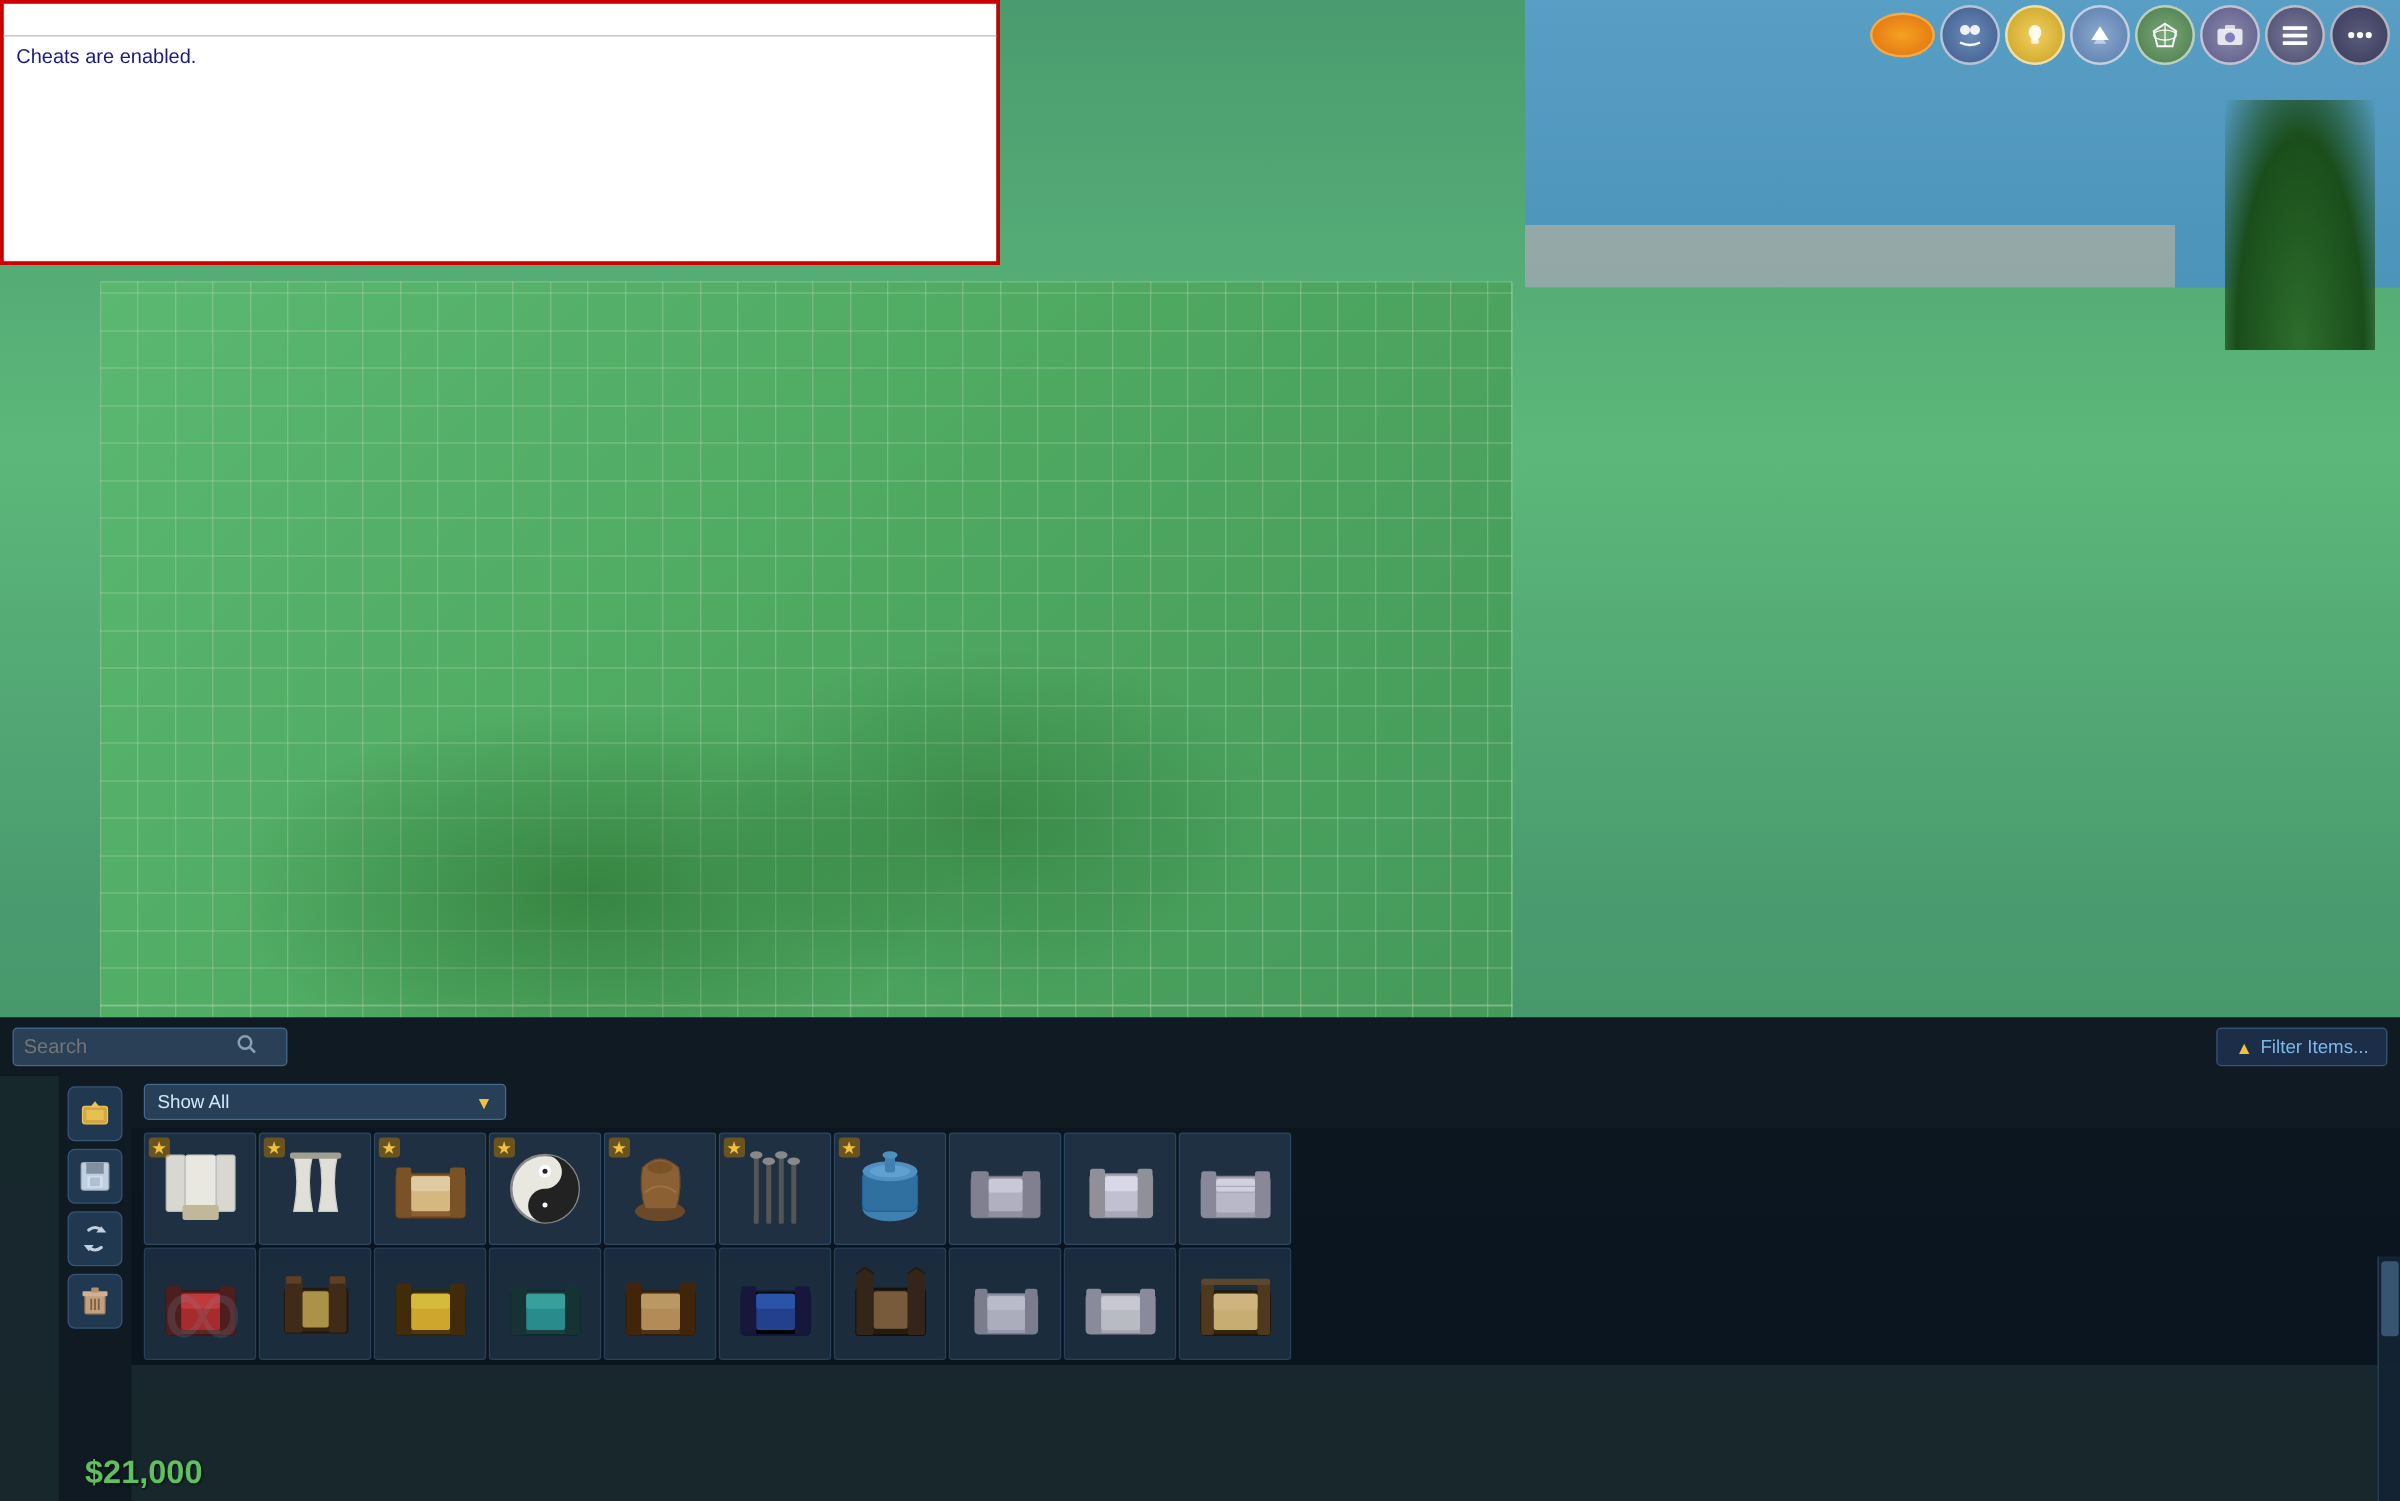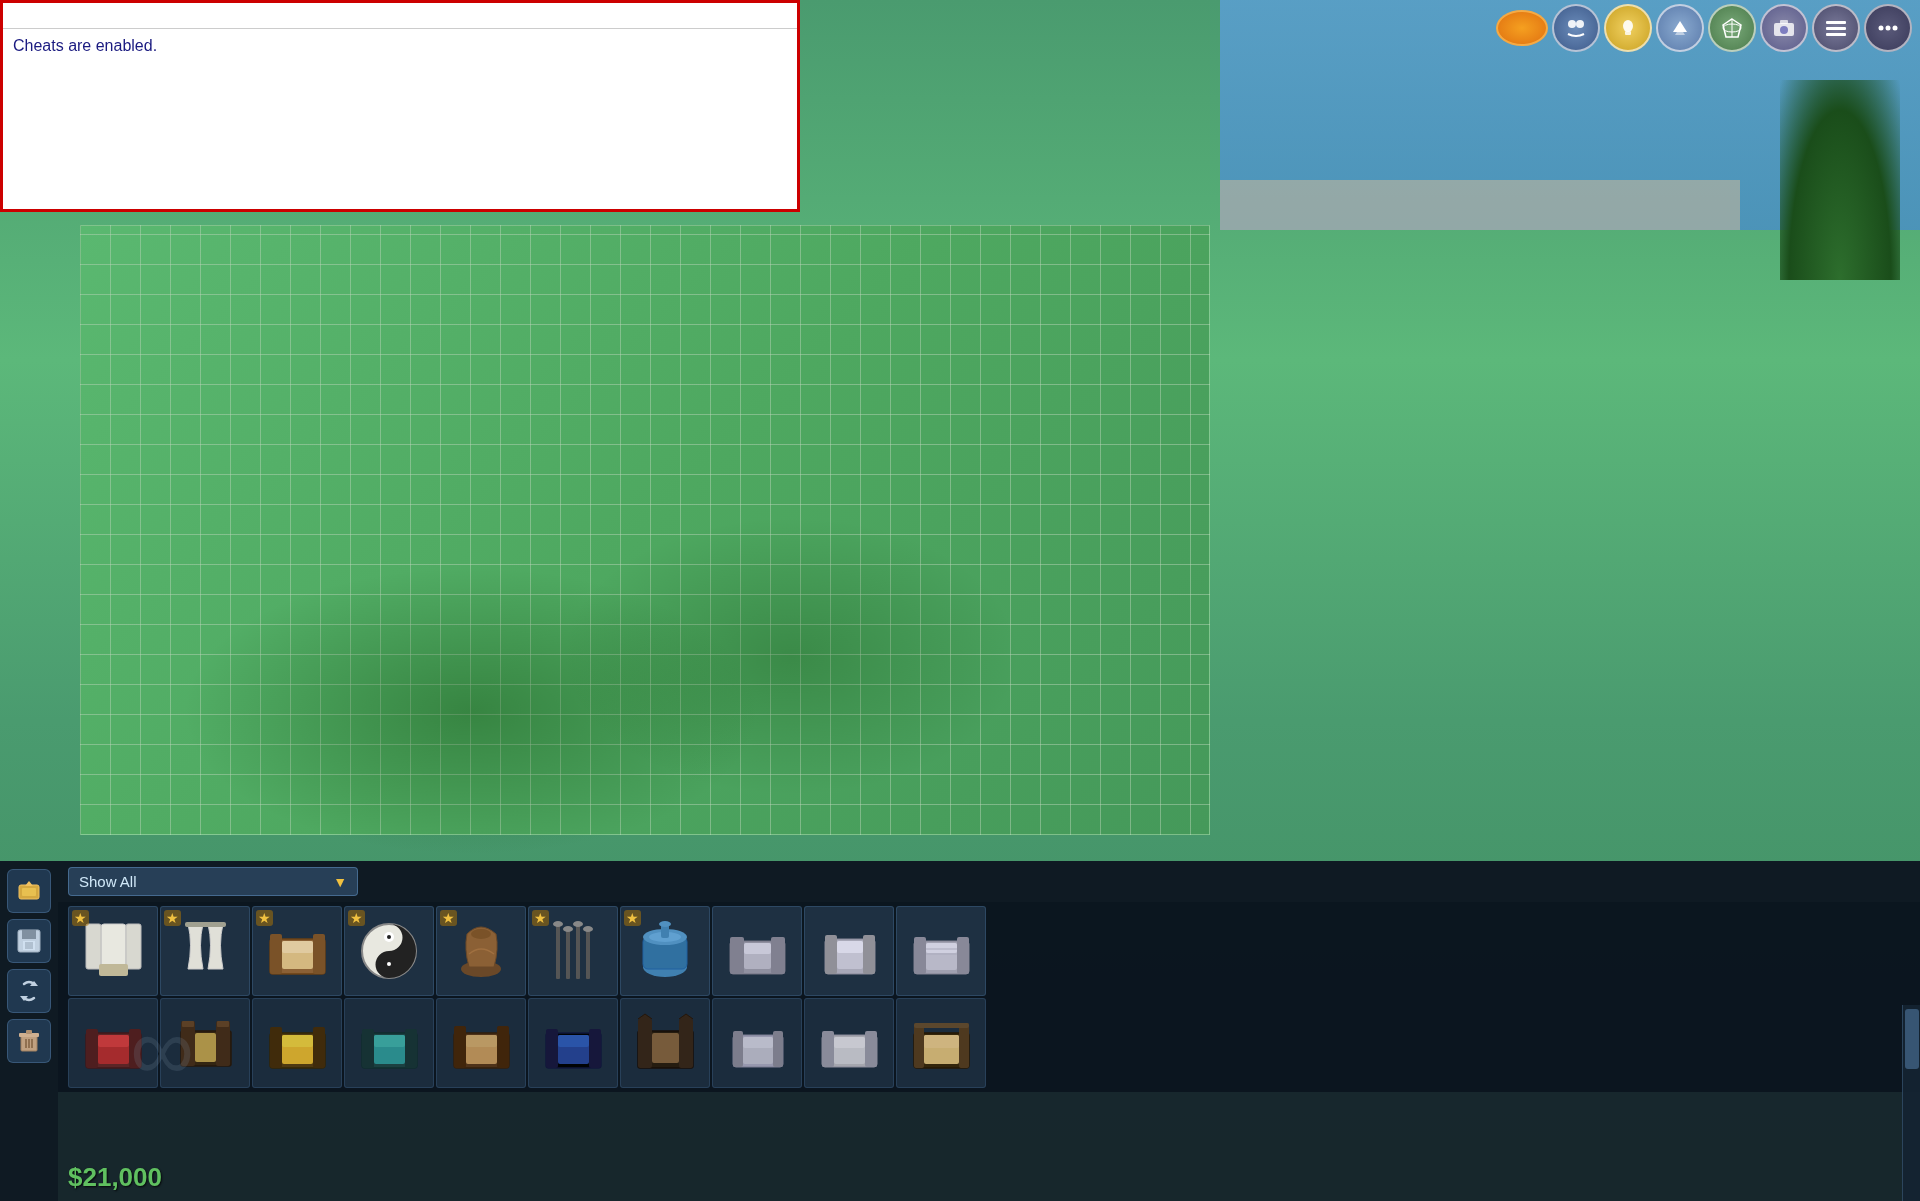--- a/index.html
+++ b/index.html
@@ -411,22 +411,38 @@
     <svg width="20" height="6" viewBox="0 0 20 6">
       <circle cx="3" cy="3" r="2.5" fill="white"></circle>
       <circle cx="10" cy="3" r="2.5" fill="white"></circle>
       <circle cx="17" cy="3" r="2.5" fill="white"></circle>
     </svg>
   </div>
 </div>
 
 <div id="bottom-panel">
 
-
-  <div style="display:flex; position:relative;">
+  <div id="search-filter-row" style="position:relative;">
+    <div id="search-box">
+      <input id="search-input" type="text" placeholder="Search" style="">
+      <span class="search-icon-svg">
+        <svg width="16" height="16" viewBox="0 0 16 16" fill="currentColor">
+          <circle cx="7" cy="7" r="5" fill="none" stroke="currentColor" stroke-width="2"></circle>
+          <line x1="11" y1="11" x2="15" y2="15" stroke="currentColor" stroke-width="2"></line>
+        </svg>
+      </span>
+    </div>
+
+    <div id="filter-items-btn">
+      <span class="filter-arrow">▲</span>
+      <span>Filter Items...</span>
+    </div>
+  </div>
+
+  <div style="display:flex; position:relative;padding-left:47px;">
 
     <div id="sidebar-left" style="position:relative; flex-shrink:0;">
       <div class="sidebar-btn">
         <svg width="28" height="28" viewBox="0 0 28 28" fill="#e0c060">
           <rect x="4" y="8" width="20" height="14" rx="2" fill="#d4a840" stroke="#f0c060" stroke-width="1"></rect>
           <rect x="7" y="11" width="14" height="8" rx="1" fill="#e8c050"></rect>
           <polygon points="14,4 18,9 10,9" fill="#f0c060"></polygon>
         </svg>
       </div>
       <div class="sidebar-btn">

